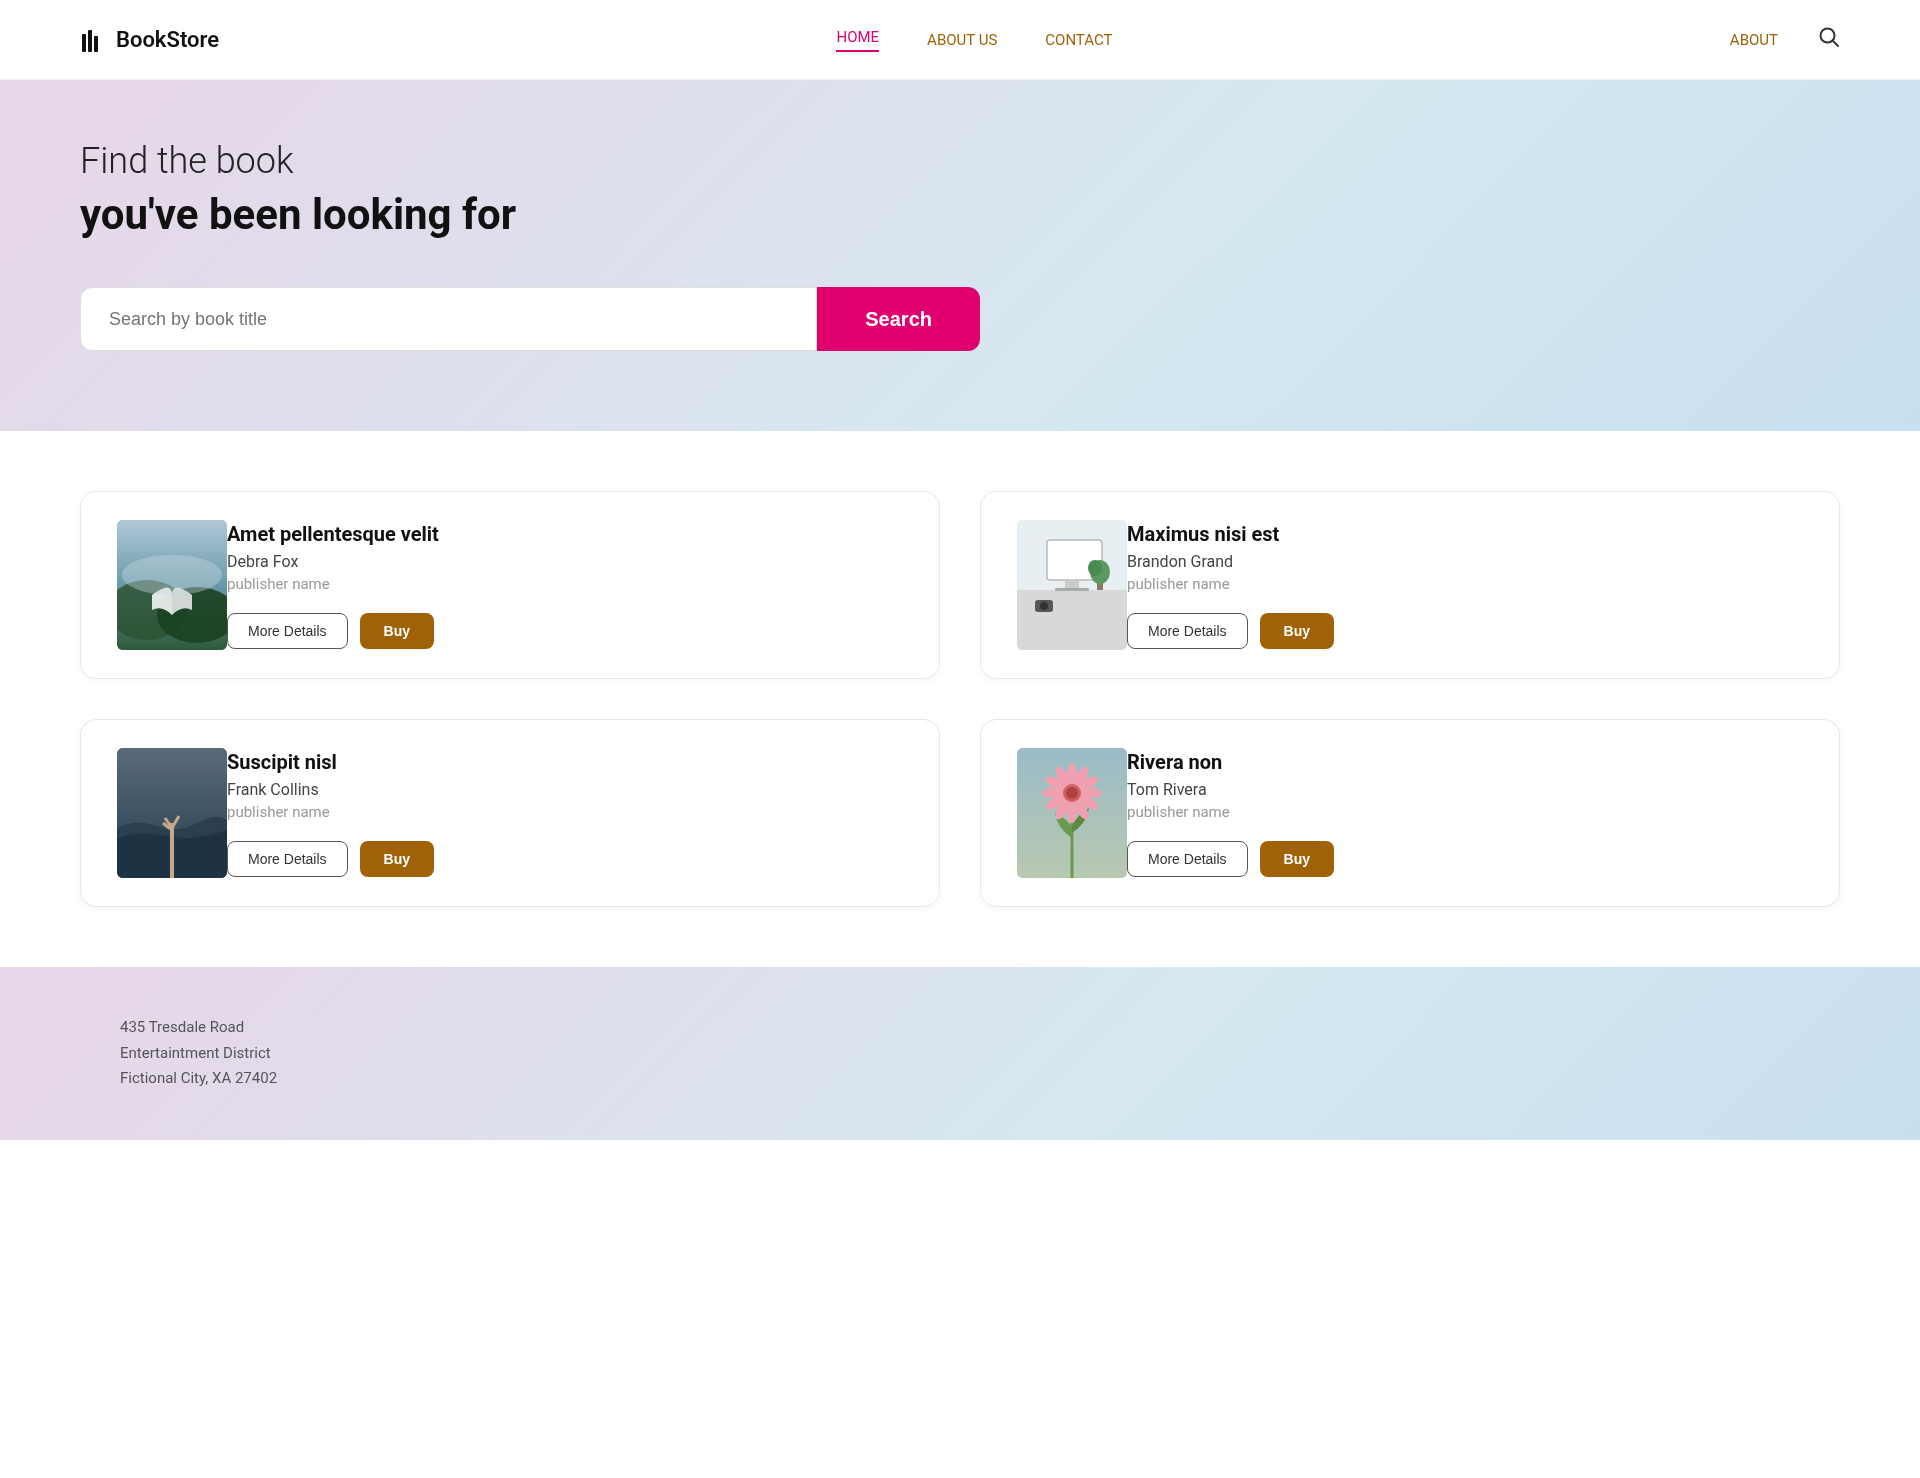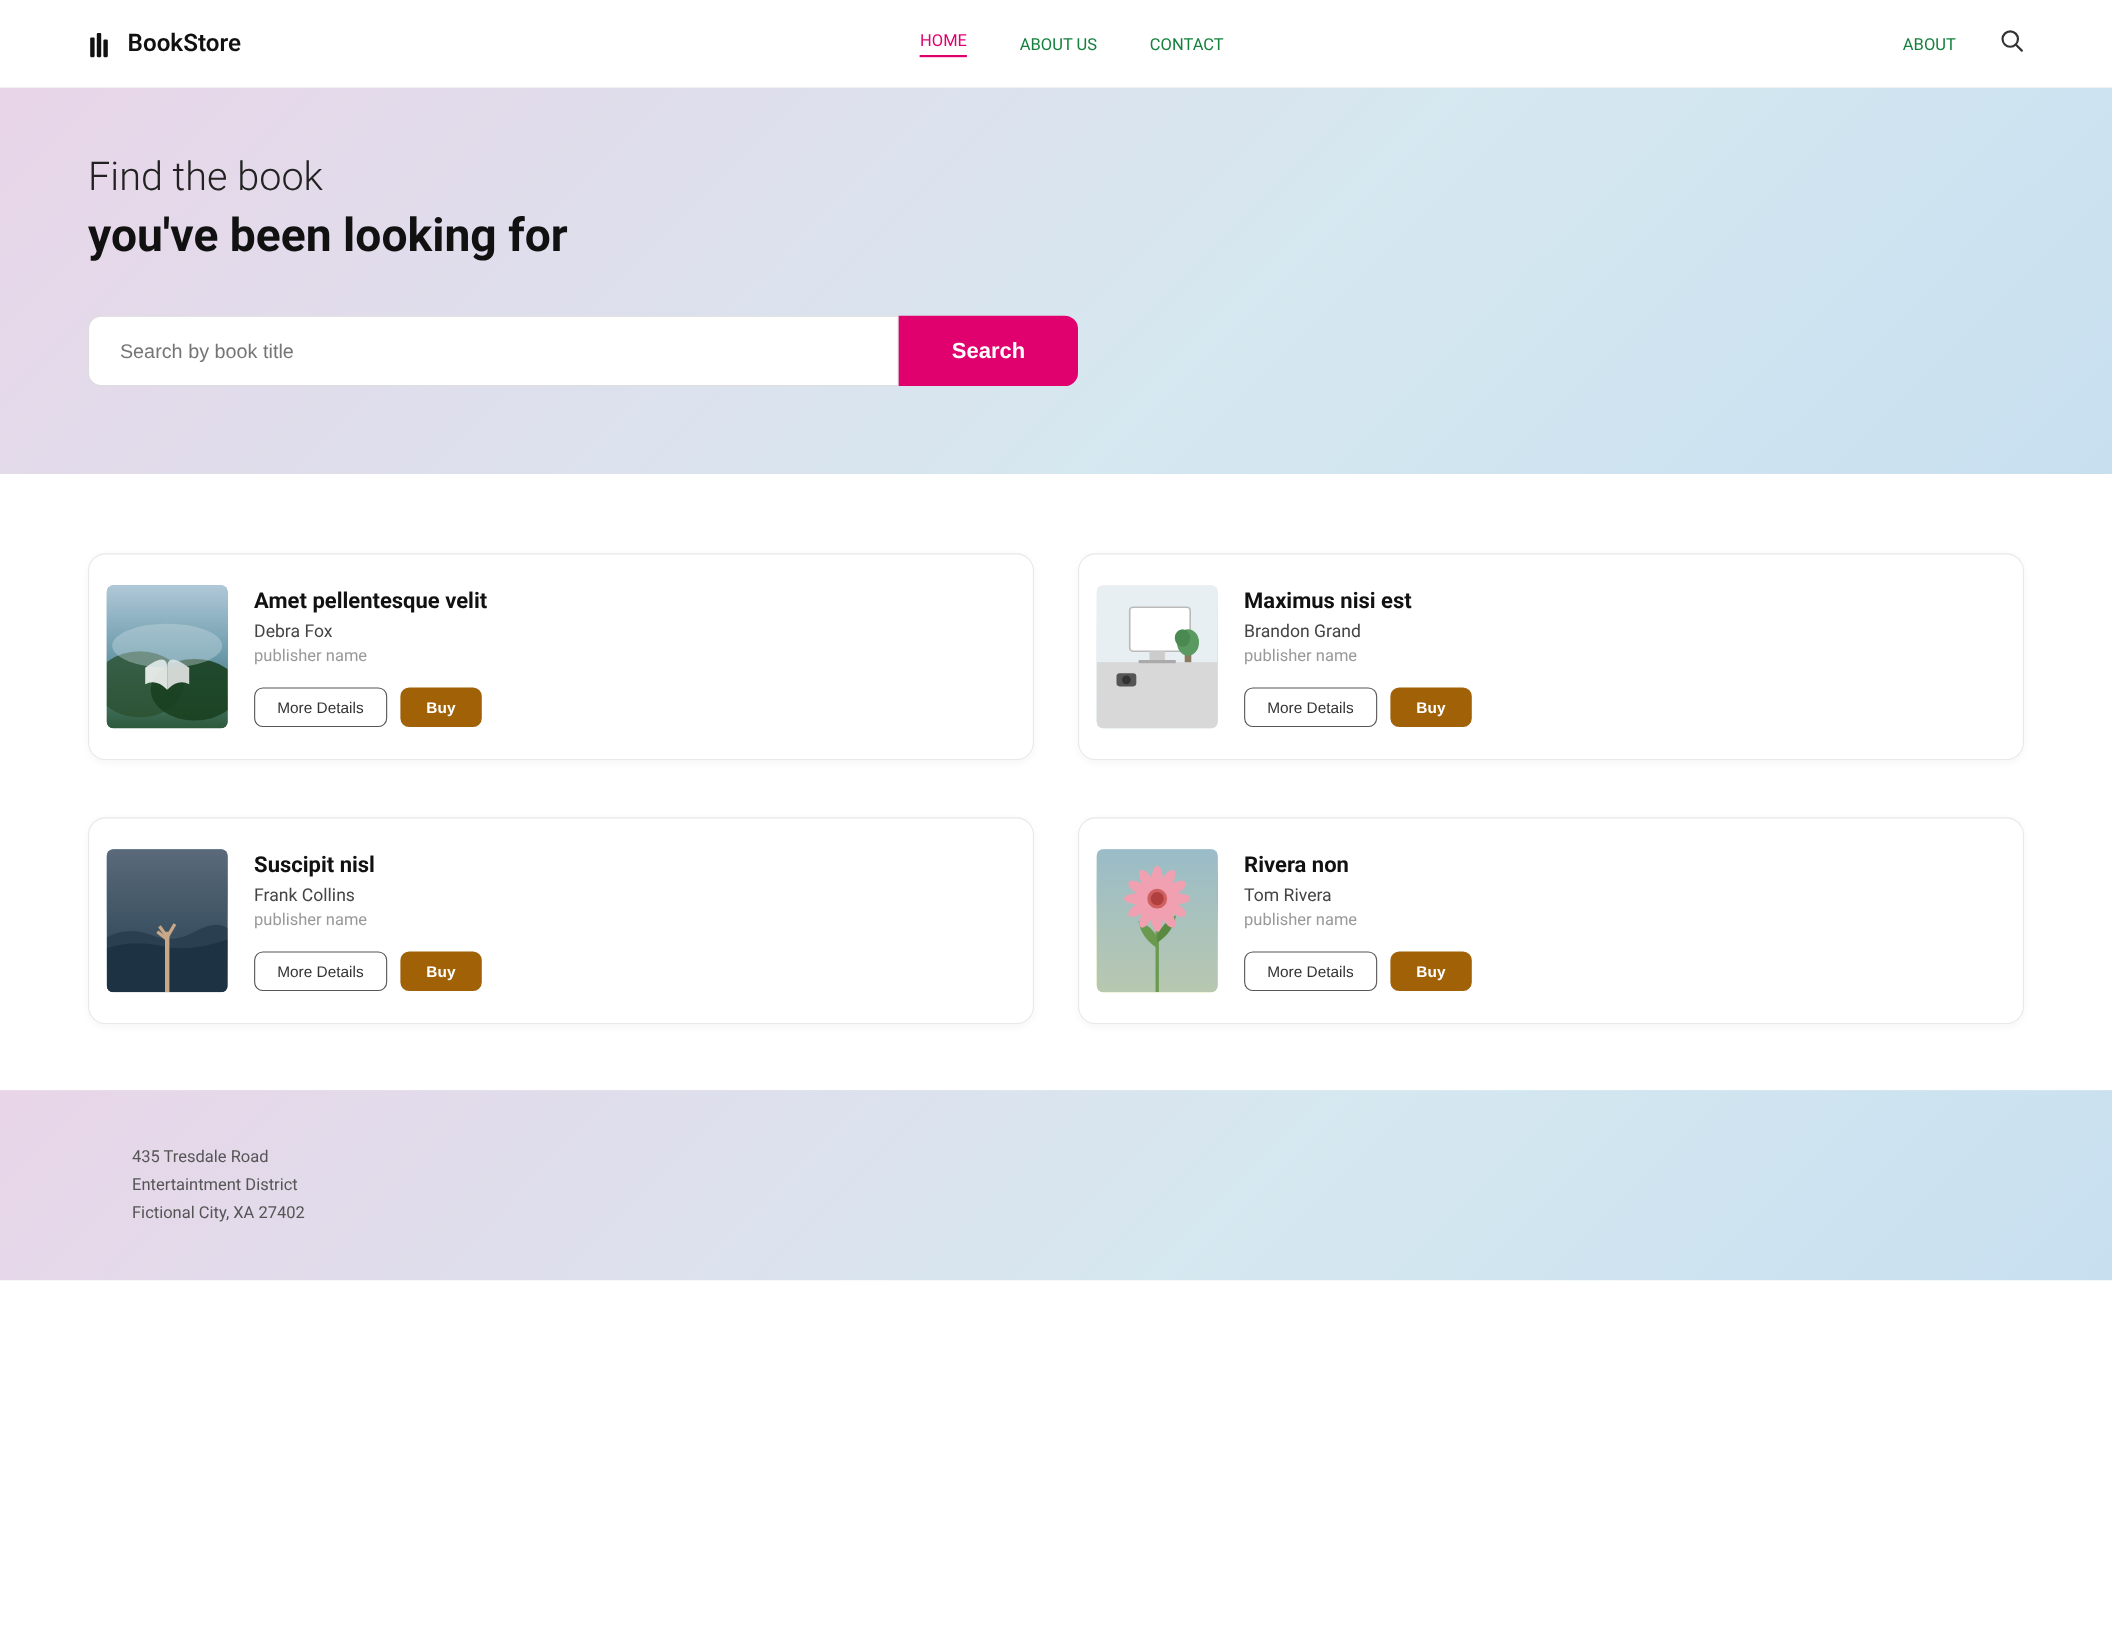--- a/index.html
+++ b/index.html
@@ -28,21 +28,21 @@
       align-items: flex-end;
       gap: 2px;
     }
     .navbar-links {
       display: flex;
       align-items: center;
       gap: 48px;
     }
     .nav-link {
       font-size: 15px;
-      color: #15803d;
+      color: #a16207;
       text-decoration: none;
       cursor: pointer;
     }
     .nav-link.active {
       color: #e0006e;
       border-bottom: 2px solid #e0006e;
       padding-bottom: 4px;
     }
     .navbar-right {
       display: flex;
@@ -109,27 +109,25 @@
       padding: 60px 80px;
     }
     .books-grid {
       display: grid;
       grid-template-columns: 1fr 1fr;
       gap: 40px;
     }
     .book-card {
       display: flex;
       align-items: center;
-      gap: 24px;
       background: #fff;
       border: 1.5px solid #e8e8e8;
       border-radius: 16px;
-      padding: 28px 16px;
+      padding: 28px 36px;
       box-shadow: 0 2px 8px rgba(0,0,0,0.04);
-      margin-top: 12px;
     }
     .book-cover {
       width: 110px;
       height: 130px;
       border-radius: 6px;
       object-fit: cover;
       flex-shrink: 0;
       background: #ccc;
       overflow: hidden;
     }

